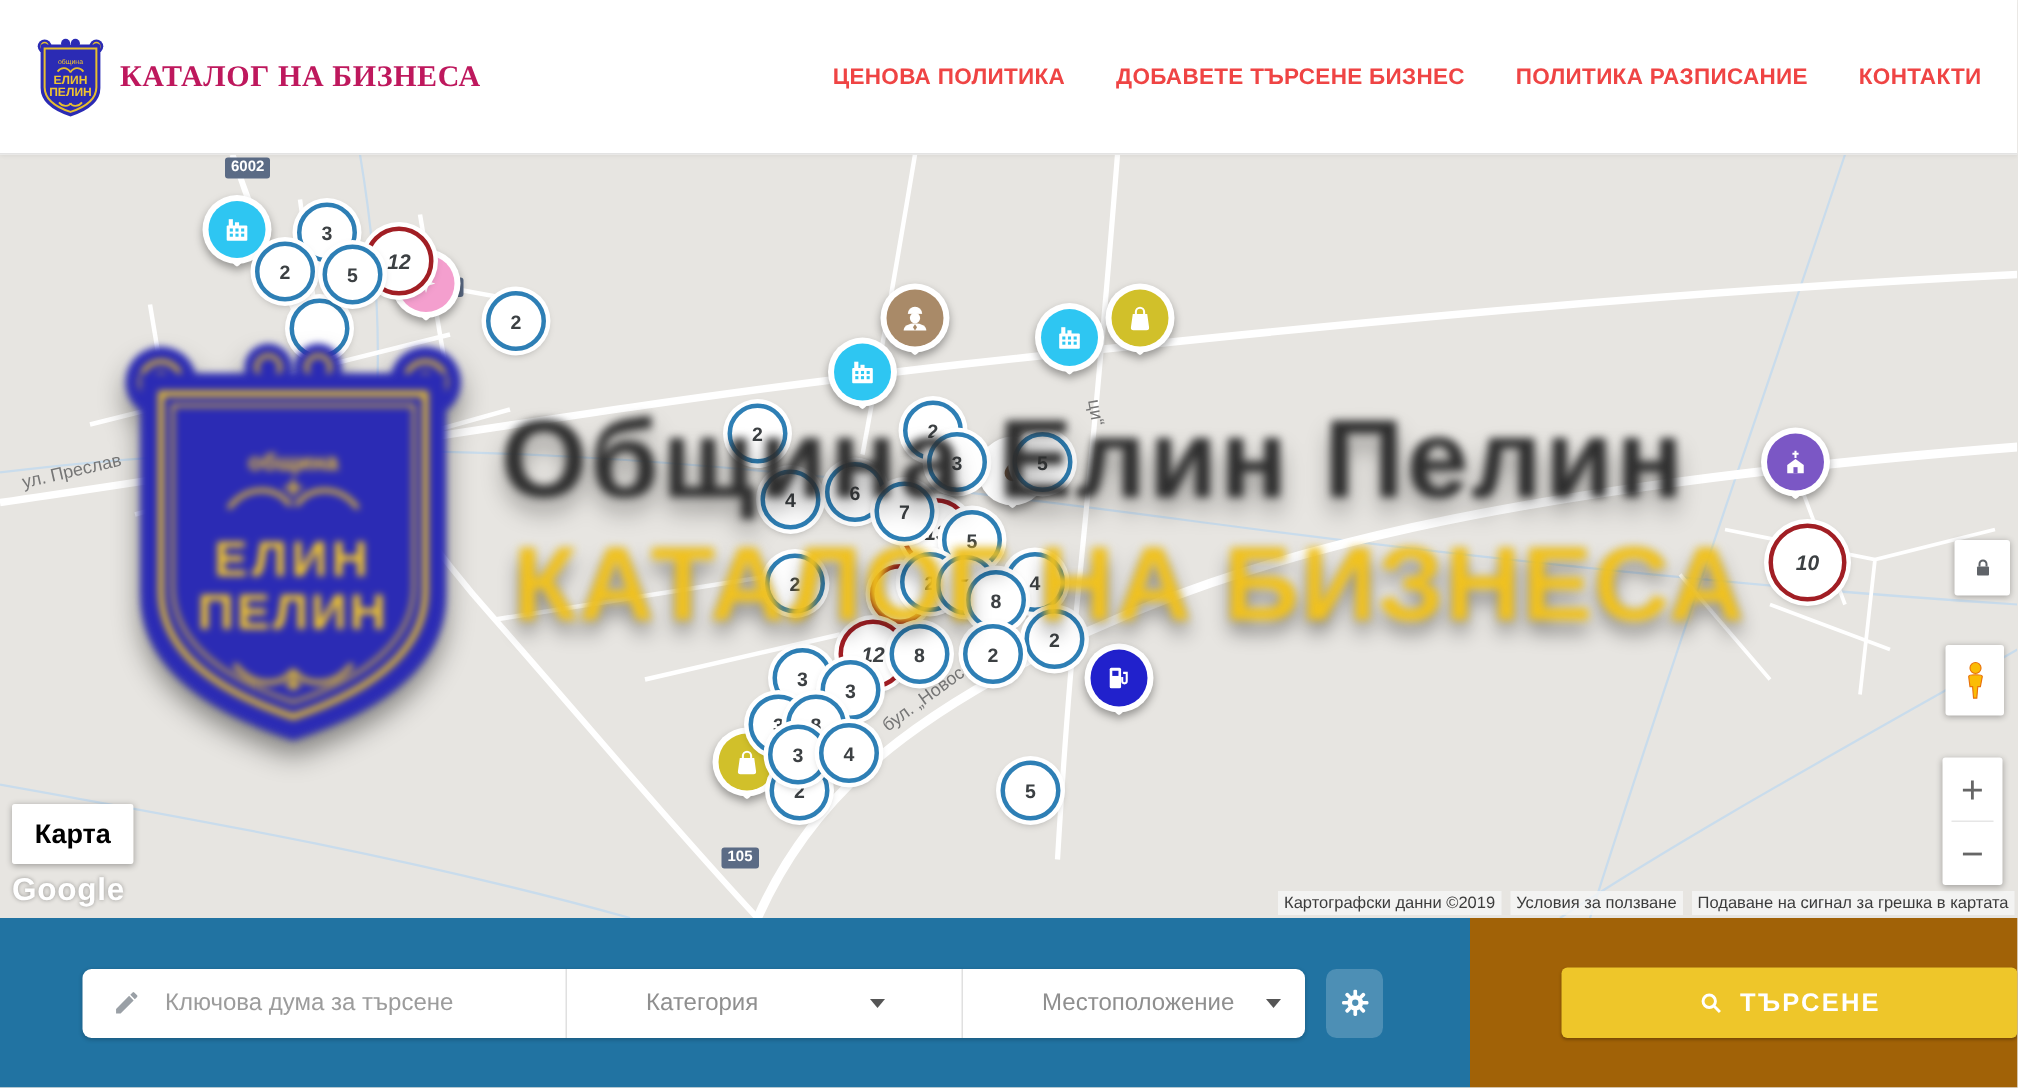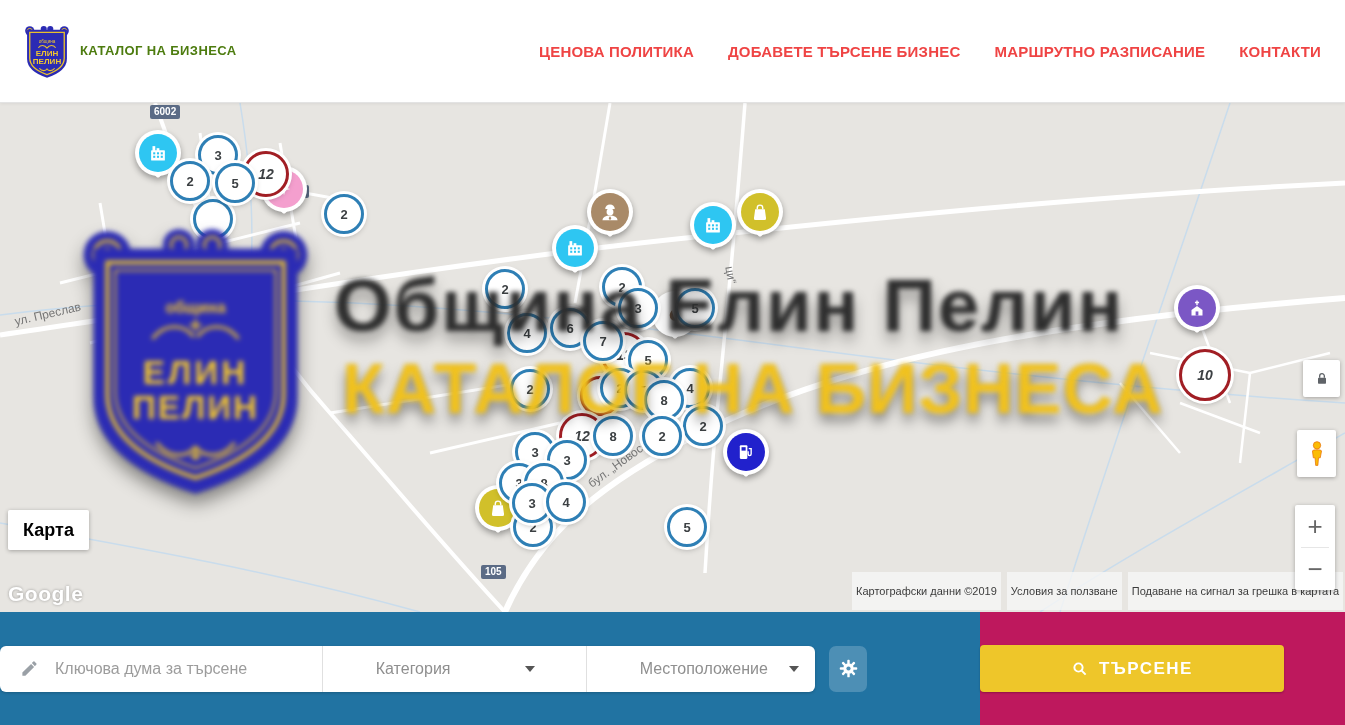--- a/index.html
+++ b/index.html
@@ -6,21 +6,21 @@
     font-family:"Liberation Sans",sans-serif;background:#e7e5e1;}
   .page{width:1345px;height:725px;display:flex;flex-direction:column;position:relative;}
 
   
   .header{height:103px;background:#fff;border-bottom:1px solid #e3e3e3;
     box-shadow:0 1px 3px rgba(0,0,0,.06);display:flex;align-items:center;
     justify-content:space-between;padding:0 24px;box-sizing:border-box;z-index:20;}
   .brand{display:flex;align-items:center;gap:10px;cursor:pointer;}
   .brand-text{display:flex;flex-direction:column;line-height:1.15;}
   .brand-title{font-size:21px;font-weight:700;color:#3f3f3f;letter-spacing:.3px;}
-  .brand-subtitle{font-size:13px;font-weight:700;color:#4d7c0f;letter-spacing:.4px;}
+  .brand-subtitle{font-size:20px;font-weight:700;color:#be185d;letter-spacing:.4px;font-family:Liberation Serif, serif;}
   .nav{display:flex;gap:34px;align-items:center;}
   .nav a{font-size:15px;font-weight:700;color:#ef4444;text-decoration:none;
     letter-spacing:.2px;cursor:pointer;white-space:nowrap;}
 
   
   .map{position:relative;height:509px;background:#e7e5e1;overflow:hidden;}
   .roads{position:absolute;left:0;top:0;z-index:1;}
   .street-label{position:absolute;font-size:12px;color:#767676;z-index:2;white-space:nowrap;}
   .street-1{left:14px;top:204px;transform:rotate(-13deg);}
   .street-2{left:582px;top:352px;transform:rotate(-36deg);}
@@ -52,60 +52,60 @@
   .watermark{position:absolute;inset:0;z-index:4;pointer-events:none;}
   .wm-shield{position:absolute;left:78px;top:112px;
     filter:blur(2.4px) drop-shadow(0 10px 9px rgba(0,0,0,.45));}
   .wm-line1{position:absolute;left:334px;top:160px;font-size:74px;font-weight:700;color:#2e2e2e;
     letter-spacing:2px;white-space:nowrap;filter:blur(2.8px) drop-shadow(0 9px 7px rgba(0,0,0,.38));}
   .wm-line2{position:absolute;left:342px;top:246px;font-size:70px;font-weight:700;color:#f0c11d;
     letter-spacing:1px;white-space:nowrap;filter:blur(2.8px) drop-shadow(0 8px 6px rgba(0,0,0,.45));}
 
   
   .map-chrome{z-index:7;}
-  .type-toggle{position:absolute;left:8px;top:407px;display:flex;z-index:7;
+  .type-toggle{position:absolute;left:8px;top:433px;display:flex;z-index:7;
     box-shadow:0 1px 4px rgba(0,0,0,.3);border-radius:2px;overflow:hidden;}
   .type-btn{background:#fff;height:40px;display:flex;align-items:center;justify-content:center;
     font-size:18px;cursor:pointer;}
   .type-btn.map-sel{width:81px;font-weight:700;color:#000;}
   .type-btn.sat{width:101px;color:#565656;border-left:1px solid #eee;}
   .google-logo{position:absolute;left:8px;bottom:6px;z-index:7;font-size:21px;font-weight:700;
     color:#fff;letter-spacing:.5px;text-shadow:0 0 3px rgba(0,0,0,.35);cursor:pointer;}
   .attribution{position:absolute;right:2px;bottom:2px;z-index:7;display:flex;gap:6px;
     font-size:11px;color:#3c3c3c;}
-  .attribution span{background:rgba(246,246,246,.8);padding:13px 4px;white-space:nowrap;}
+  .attribution span{background:rgba(246,246,246,.8);padding:2px 4px;white-space:nowrap;}
   .ctrl{position:absolute;background:#fff;box-shadow:0 1px 4px rgba(0,0,0,.3);
     display:flex;align-items:center;justify-content:center;cursor:pointer;z-index:7;}
   .ctrl-lock{right:5px;top:257px;width:37px;height:37px;border-radius:2px;}
   .ctrl-pegman{right:9px;top:327px;width:39px;height:47px;border-radius:2px;}
   .zoom-ctrl{position:absolute;right:10px;top:402px;width:40px;background:#fff;z-index:7;
     box-shadow:0 1px 4px rgba(0,0,0,.3);border-radius:2px;display:flex;flex-direction:column;}
   .zoom-btn{height:42px;display:flex;align-items:center;justify-content:center;
     font-size:26px;color:#666;cursor:pointer;}
   .zoom-sep{height:1px;background:#e6e6e6;margin:0 6px;}
 
   
   .bottombar{height:113px;display:flex;}
   .search-panel{width:980px;background:#2173a2;display:flex;align-items:center;}
-  .search-bar{width:815px;height:46px;background:#fff;border-radius:6px;
+  .search-bar{margin-left:55px;width:815px;height:46px;background:#fff;border-radius:6px;
     display:flex;align-items:center;box-shadow:0 1px 3px rgba(0,0,0,.2);gap:35px;}
   .sb-section{display:flex;align-items:center;height:100%;box-sizing:border-box;cursor:pointer;}
   .sb-keyword{width:303px;padding-left:20px;gap:14px;}
   .sb-keyword input{border:none;outline:none;font-size:16px;color:#444;width:230px;
     font-family:"Liberation Sans",sans-serif;}
   .sb-keyword input::placeholder{color:#9c9c9c;}
   .sb-divider{width:1px;height:100%;background:#e0e0e0;}
   .sb-select{justify-content:space-between;padding:0 16px 0 18px;font-size:16px;color:#8f8f8f;}
   .sb-category{width:255px;}
   .sb-location{width:255px;}
   .caret{width:0;height:0;border-left:5px solid transparent;border-right:5px solid transparent;
     border-top:6px solid #555;}
   .gear-btn{margin-left:14px;width:38px;height:46px;background:#4d8fb5;border:none;border-radius:7px;
     display:flex;align-items:center;justify-content:center;cursor:pointer;}
-  .action-panel{flex:1;background:#be185d;display:flex;align-items:center;justify-content:flex-start;}
+  .action-panel{flex:1;background:#a16207;display:flex;align-items:center;justify-content:flex-end;}
   .search-btn{width:304px;height:47px;background:#eec62a;border:none;border-radius:4px;
     color:#fff;font-size:17px;font-weight:700;letter-spacing:1.5px;cursor:pointer;
     display:flex;align-items:center;justify-content:center;gap:10px;
     font-family:"Liberation Sans",sans-serif;box-shadow:0 1px 2px rgba(0,0,0,.25);}
 </style>
 </head>
 <body>
 
 <div class="page">
 
@@ -126,21 +126,21 @@
         <text x="120" y="212" text-anchor="middle" font-size="42" font-weight="bold" fill="#f0c52f">ПЕЛИН</text>
         <path d="M80 235 c14 18 36 14 40 2 M160 235 c-14 18 -36 14 -40 2" stroke="#e7bf2e" stroke-width="6" fill="none"></path>
       </svg>
       <div class="brand-text">
         <span class="brand-subtitle">КАТАЛОГ НА БИЗНЕСА</span>
       </div>
     </div>
     <div class="nav">
       <a>ЦЕНОВА ПОЛИТИКА</a>
       <a>ДОБАВЕТЕ ТЪРСЕНЕ БИЗНЕС</a>
-      <a>МАРШРУТНО РАЗПИСАНИЕ</a>
+      <a>ПОЛИТИКА РАЗПИСАНИЕ</a>
       <a>КОНТАКТИ</a>
     </div>
   </div>
 
   <div class="map">
     <svg class="roads" width="1345" height="509" viewBox="0 0 1345 509">
       <g stroke="#c9dcec" stroke-width="1.5" fill="none">
         <path d="M0 212 C 250 180, 500 205, 800 245 C 1050 278, 1220 292, 1345 300"></path>
         <path d="M1230 0 C 1180 150, 1120 320, 1060 509"></path>
         <path d="M0 420 C 140 445, 280 470, 420 509"></path>

